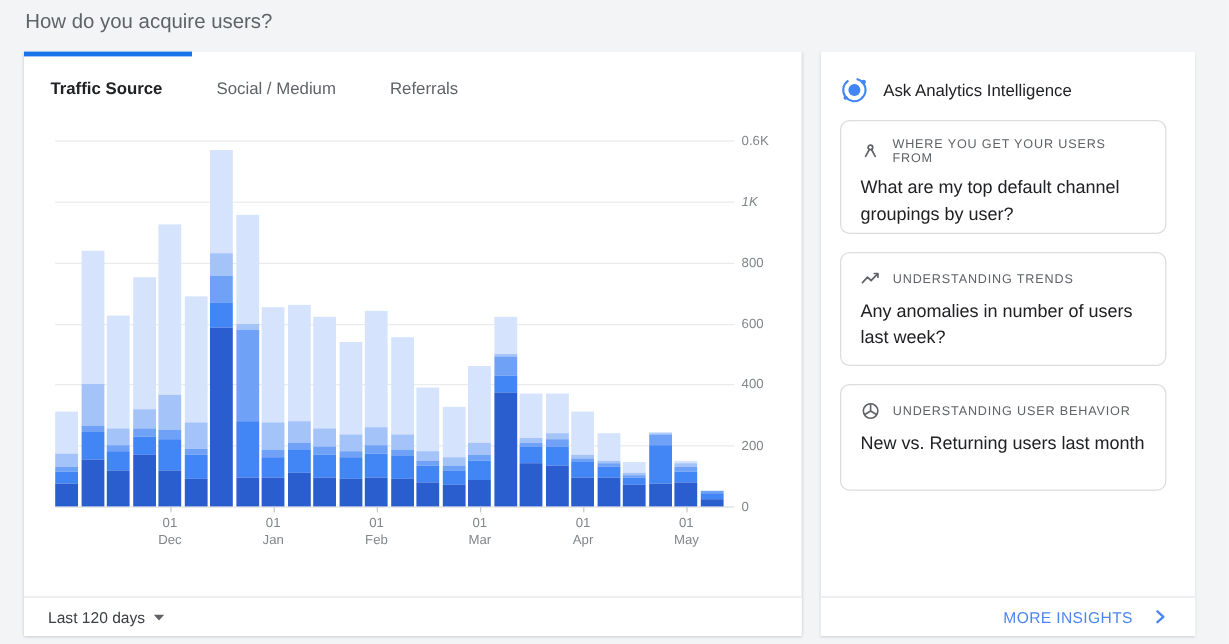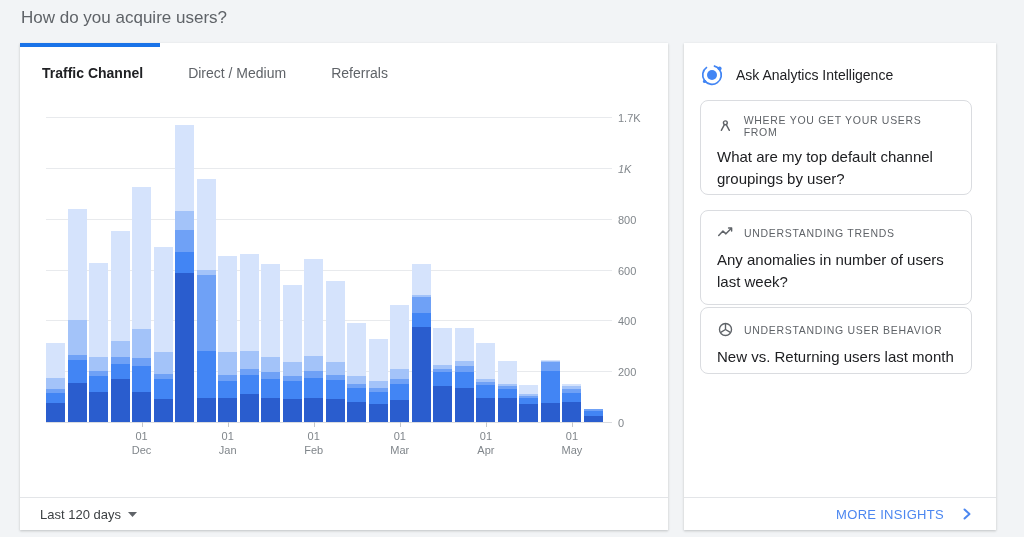--- a/index.html
+++ b/index.html
@@ -47,22 +47,22 @@
   .chev { flex:none; }
 </style>
 </head>
 <body>
 
 <div class="page-title">How do you acquire users?</div>
 
 <div class="card acq-card">
   <div class="tab-indicator"></div>
   <div class="tabs">
-    <div class="tab active">Traffic Channel</div>
-    <div class="tab">Direct / Medium</div>
+    <div class="tab active">Traffic Source</div>
+    <div class="tab">Social / Medium</div>
     <div class="tab">Referrals</div>
   </div>
 
   <div class="plot" id="plot">
       <div class="gridline zero" style="top: 305px;"></div>
       <div class="gridline" style="top: 254.167px;"></div>
       <div class="gridline" style="top: 203.333px;"></div>
       <div class="gridline" style="top: 152.5px;"></div>
       <div class="gridline" style="top: 101.667px;"></div>
       <div class="gridline" style="top: 50.8333px;"></div>
@@ -250,21 +250,21 @@
         <div class="seg" style="height: 0px; background: rgb(213, 227, 252);"></div>
       </div>
     </div>
   <div class="y-labels" id="ylabels">
       <div class="y-label" style="top: 305px;">0</div>
       <div class="y-label" style="top: 254.167px;">200</div>
       <div class="y-label" style="top: 203.333px;">400</div>
       <div class="y-label" style="top: 152.5px;">600</div>
       <div class="y-label" style="top: 101.667px;">800</div>
       <div class="y-label" style="top: 50.8333px; font-style: italic;">1K</div>
-      <div class="y-label" style="top: 0px;">1.7K</div>
+      <div class="y-label" style="top: 0px;">0.6K</div>
     </div>
   <div id="xaxis"></div>
 
   <div class="card-footer">
     <div class="date-range">
       <span>Last 120 days</span>
       <svg width="9" height="5" viewBox="0 0 9 5">
           <path d="M0 0 H9 L4.5 5 Z" fill="#5f6368"></path>
         </svg>
     </div>
@@ -327,21 +327,21 @@
     <div class="insight-cat">
       <svg width="17" height="17" viewBox="0 0 20 20">
           <circle cx="10" cy="5.6" r="2.3" fill="none" stroke="#5f6368" stroke-width="1.7"></circle>
           <path d="M8.9 7.7 L5.2 14.6 M11.1 7.7 L14.8 14.6" fill="none" stroke="#5f6368" stroke-width="1.7" stroke-linecap="round"></path>
         </svg>
       <span class="insight-cat-label">WHERE YOU GET YOUR USERS FROM</span>
     </div>
     <div class="insight-q">What are my top default channel groupings by user?</div>
   </div>
 
-  <div class="insight-card" style="top:264px; height:67px;">
+  <div class="insight-card" style="top:277px; height:89px;">
     <div class="insight-cat">
       <svg width="17" height="17" viewBox="0 0 20 20">
           <circle cx="10" cy="10" r="7.1" fill="none" stroke="#5f6368" stroke-width="1.6"></circle>
           <path d="M10 10 V2.9 M10 10 L3.9 13.7 M10 10 L16.1 13.7" fill="none" stroke="#5f6368" stroke-width="1.6"></path>
         </svg>
       <span class="insight-cat-label">UNDERSTANDING USER BEHAVIOR</span>
     </div>
     <div class="insight-q">New vs. Returning users last month</div>
   </div>
 

